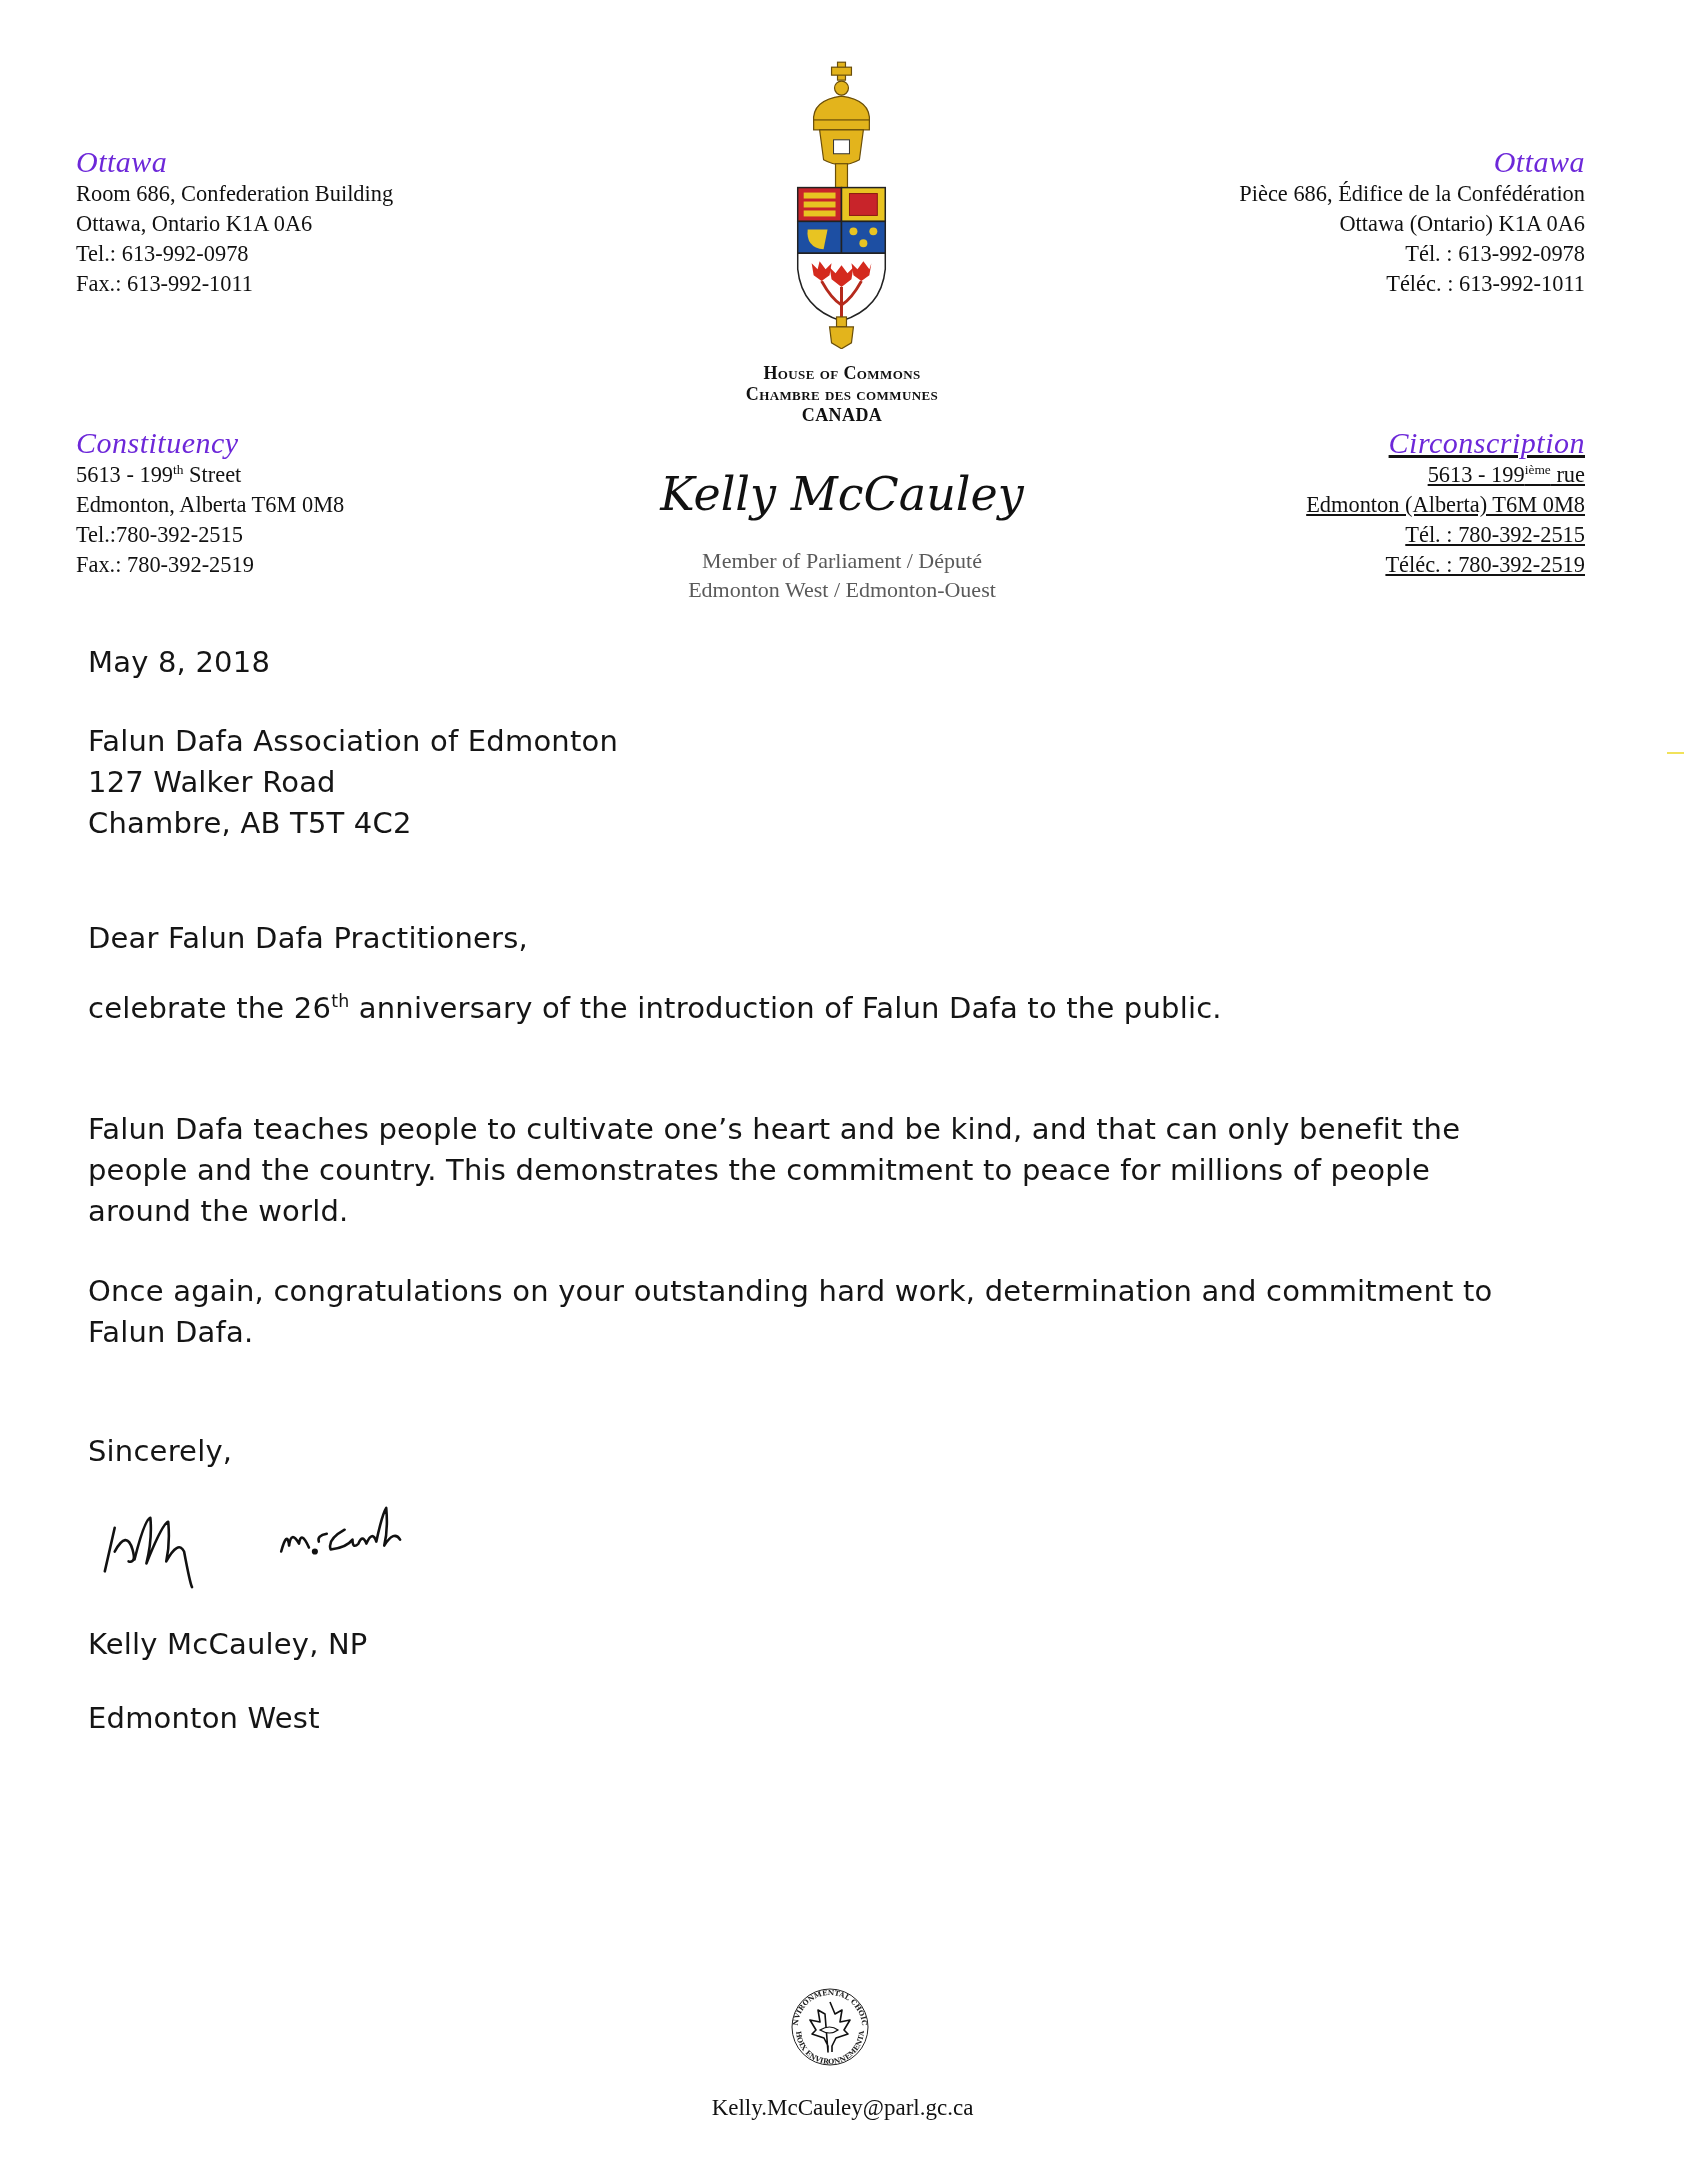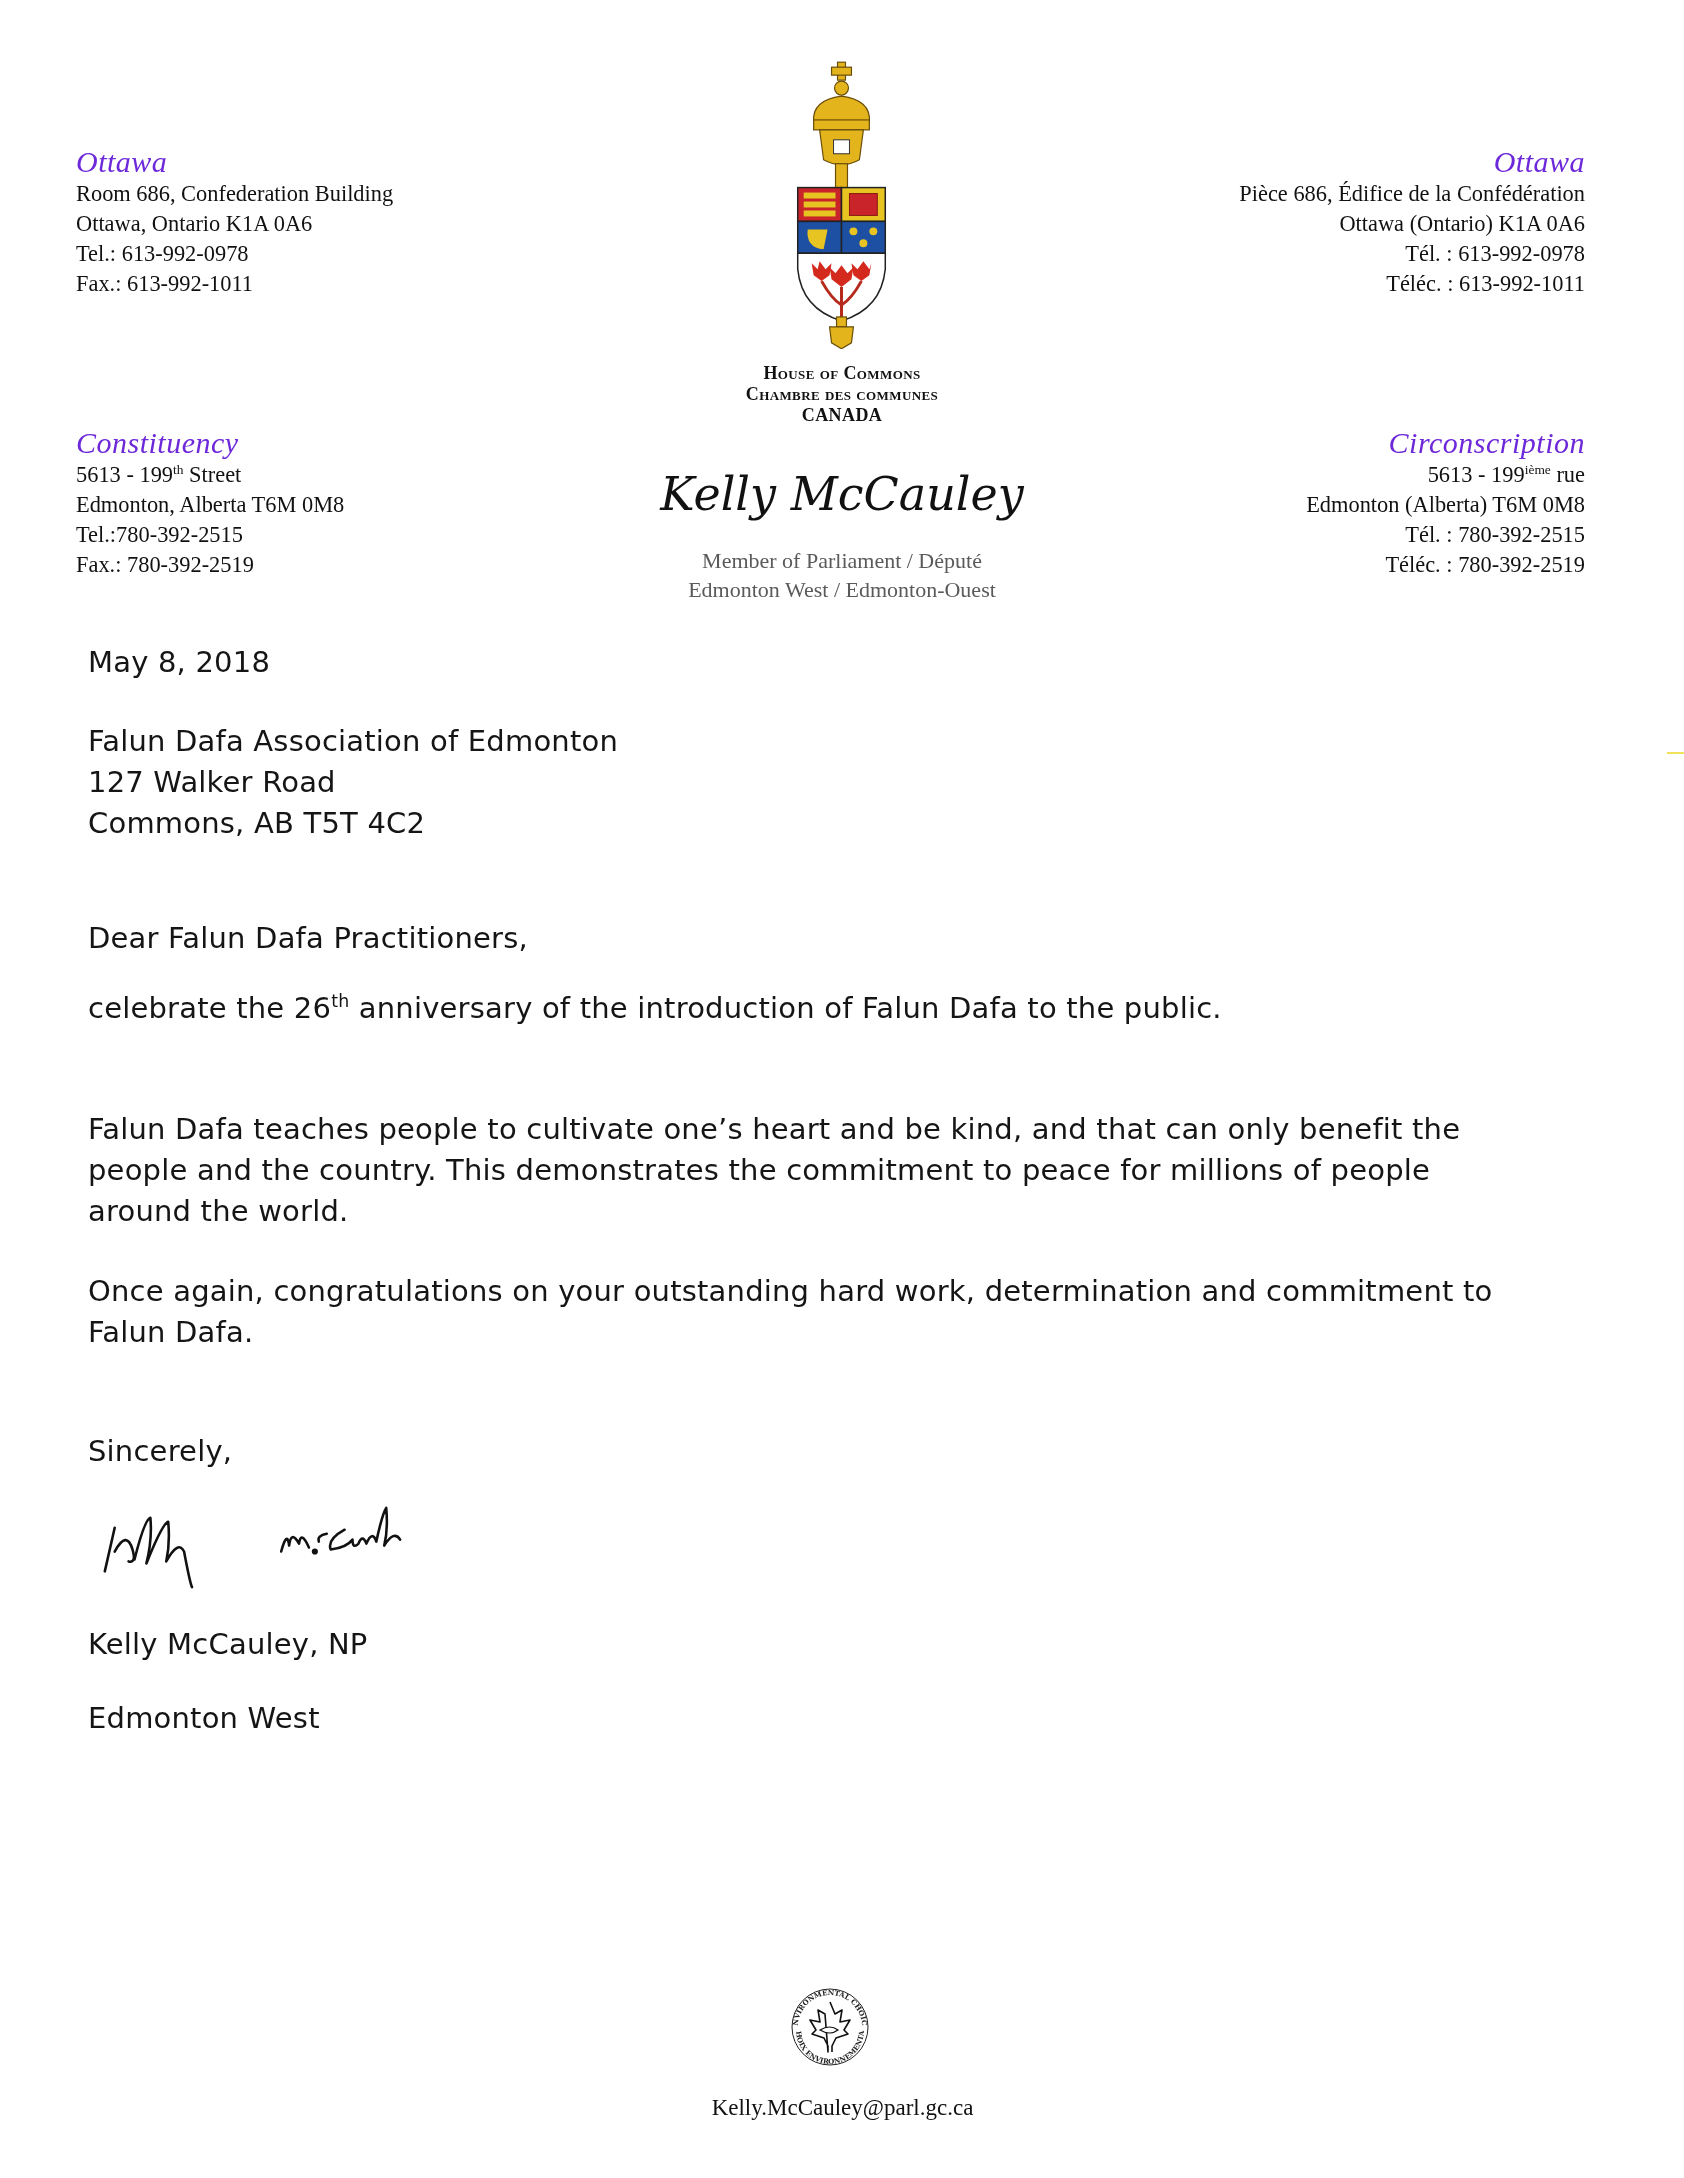--- a/index.html
+++ b/index.html
@@ -111,38 +111,38 @@
 </div>
 
 <div class="abs office-left serif" style="top:426px;">
   <div class="office-label">Constituency</div>
   <div class="office-line"><span>5613 - 199</span><sup>th</sup><span> Street</span></div>
   <div class="office-line">Edmonton, Alberta T6M 0M8</div>
   <div class="office-line">Tel.:780-392-2515</div>
   <div class="office-line">Fax.: 780-392-2519</div>
 </div>
 
-<div class="abs office-right serif" style="top:426px;">
+<div class="abs office-right serif" style="top:426px;text-decoration:underline;">
   <div class="office-label">Circonscription</div>
   <div class="office-line"><span>5613 - 199</span><sup>ième</sup><span> rue</span></div>
   <div class="office-line">Edmonton (Alberta) T6M 0M8</div>
   <div class="office-line">Tél. : 780-392-2515</div>
   <div class="office-line">Téléc. : 780-392-2519</div>
 </div>
 
 <div class="abs mp-name script">Kelly McCauley</div>
 <div class="abs mp-sub serif" style="top:523px;">Member of Parliament / Député</div>
 <div class="abs mp-sub serif" style="top:552px;">Edmonton West / Edmonton-Ouest</div>
 
 <div class="abs letter sans" style="top:642px;">May 8, 2018</div>
 
 <div class="abs letter sans" style="top:721px;">
   <div>Falun Dafa Association of Edmonton</div>
   <div>127 Walker Road</div>
-  <div>Commons, AB T5T 4C2</div>
+  <div>Chambre, AB T5T 4C2</div>
 </div>
 
 <div class="abs letter sans" style="top:918px;">Dear Falun Dafa Practitioners,</div>
 
 <div class="abs letter sans para" style="top:988px;">
   <div><span>celebrate the 26</span><sup>th</sup><span> anniversary of the introduction of Falun Dafa to the public.</span></div>
 </div>
 
 <div class="abs letter sans para" style="top:1109px;">
   <div>Falun Dafa teaches people to cultivate one’s heart and be kind, and that can only benefit the</div>

